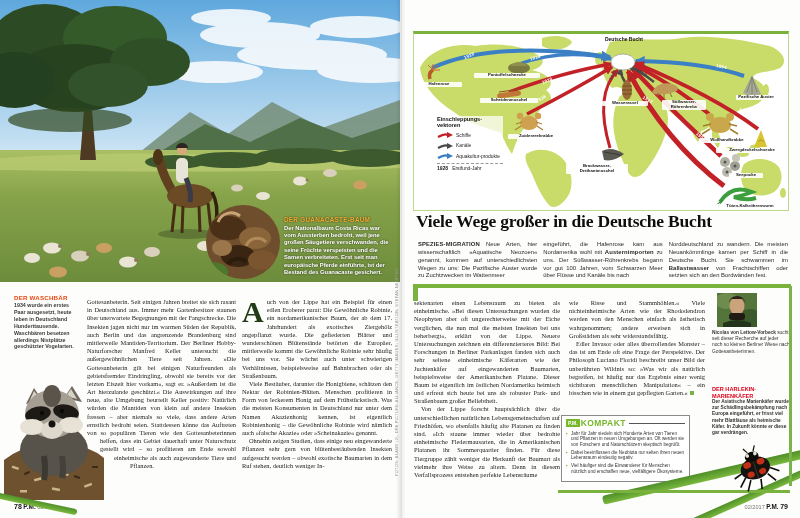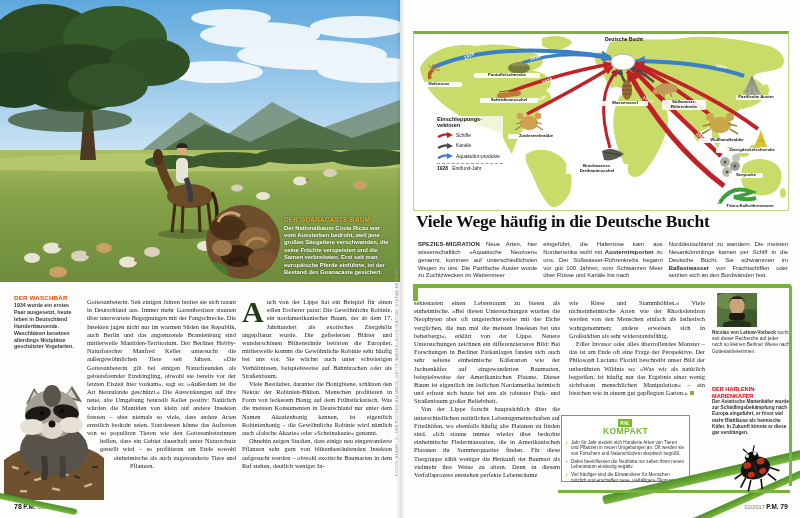--- a/index.html
+++ b/index.html
@@ -55,21 +55,21 @@
   .intro{left:418px;top:241px;width:370px;display:flex;gap:6px;}
   .icol{flex:1;font:5.9px/1.33 "Liberation Sans",sans-serif;color:#2b2b2b;text-align:justify;}
   .icol b{letter-spacing:.1px;}
   .lrule{left:413px;top:284px;width:378px;height:4px;background:#79b33e;}
   .lstub{left:413px;top:284px;width:4.5px;height:17px;background:#79b33e;}
   .colR1{left:414px;top:299px;width:146px;}
   .colR2{left:569px;top:299px;width:136px;}
   .endmark{display:inline-block;width:4px;height:4px;background:#79b33e;margin-left:2px;}
   .kompakt{left:561px;top:415px;width:129px;height:67px;border:1px solid #8a8a8a;background:#fff;
            padding:3px 4px;box-sizing:border-box;}
-  .k-head{display:flex;align-items:center;flex-direction:column;}
+  .k-head{display:flex;align-items:center;}
   .k-pm{background:#76b82a;color:#fff;font:bold 5px/1 "Liberation Sans",sans-serif;padding:1.5px 2px;margin-right:1px;}
   .k-title{color:#76b82a;font:bold 8.5px/1 "Liberation Sans",sans-serif;letter-spacing:.4px;}
   .k-line{flex:1;border-top:1px solid #555;margin-left:3px;}
   .kompakt ul{margin:3px 0 0;padding:0;list-style:none;}
   .kompakt li{position:relative;padding-left:5px;margin-bottom:2px;
               font:4.6px/1.25 "Liberation Sans",sans-serif;color:#333;}
   .kompakt li::before{content:"▪";position:absolute;left:0;top:0;color:#76b82a;font-size:4.6px;}
   .man-photo{left:717px;top:293px;width:40px;height:34px;}
   .man-cap{left:712px;top:330px;width:78px;font:4.8px/1.3 "Liberation Sans",sans-serif;color:#333;}
   .beetle-h{left:712px;top:386px;width:80px;font:bold 5.6px/1.2 "Liberation Sans",sans-serif;color:#e2001a;}
@@ -448,21 +448,21 @@
           <svg width="16" height="8">
             <path d="M1,6 Q8,2 11,4" stroke="#3b7fc4" stroke-width="2.4" fill="none"></path>
             <path d="M10,1 L16,4 L10,7 Z" fill="#3b7fc4"></path>
           </svg>
           <span>Aquakultur-produkte</span>
         </div>
       <div class="leg-year"><b>1928</b><span>Erstfund-Jahr</span></div>
     </div>
   </div>
 
-  <h1 class="abs headline">Viele Wege häufig in die Deutsche Bucht</h1>
+  <h1 class="abs headline">Viele Wege großer in die Deutsche Bucht</h1>
 
   <div class="abs intro">
     <div class="icol"><b>SPEZIES-MIGRATION</b><span> Neue Arten, hier wissenschaftlich »Aquatische Neozoen« genannt, kommen auf unterschiedlichsten Wegen zu uns: Die Pazifische Auster wurde zu Zuchtzwecken im Wattenmeer</span></div>
     <div class="icol"><span>eingeführt, die Hafenrose kam aus Nordamerika wohl mit </span><b>Austernimporten</b><span> zu uns. Der Süßwasser-Röhrenkrebs begann vor gut 100 Jahren, vom Schwarzen Meer über Flüsse und Kanäle bis nach</span></div>
     <div class="icol"><span>Norddeutschland zu wandern. Die meisten Neuankömmlinge kamen per Schiff in die Deutsche Bucht. Sie schwammen im </span><b>Ballastwasser</b><span> von Frachtschiffen oder setzten sich an den Bordwänden fest.</span></div>
   </div>
 
   <div class="abs lrule"></div>
   <div class="abs lstub"></div>
 

